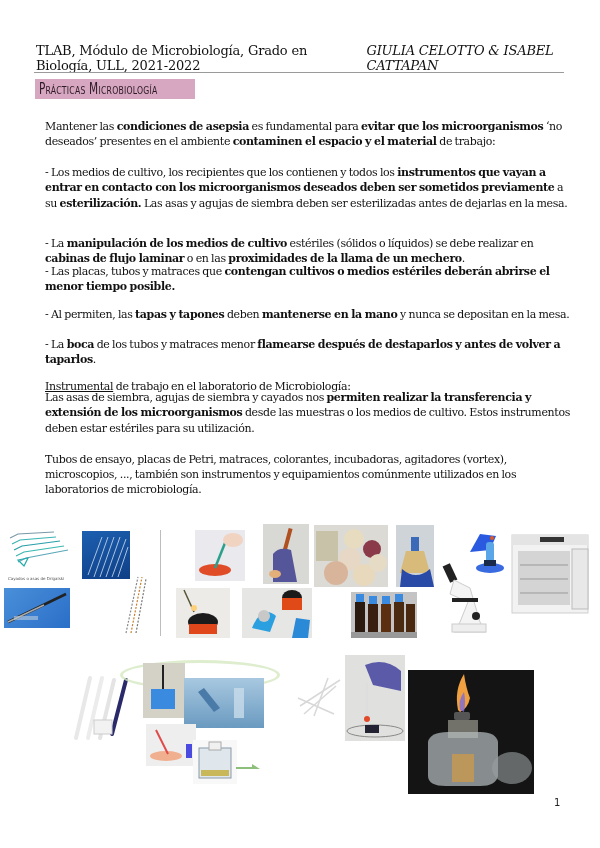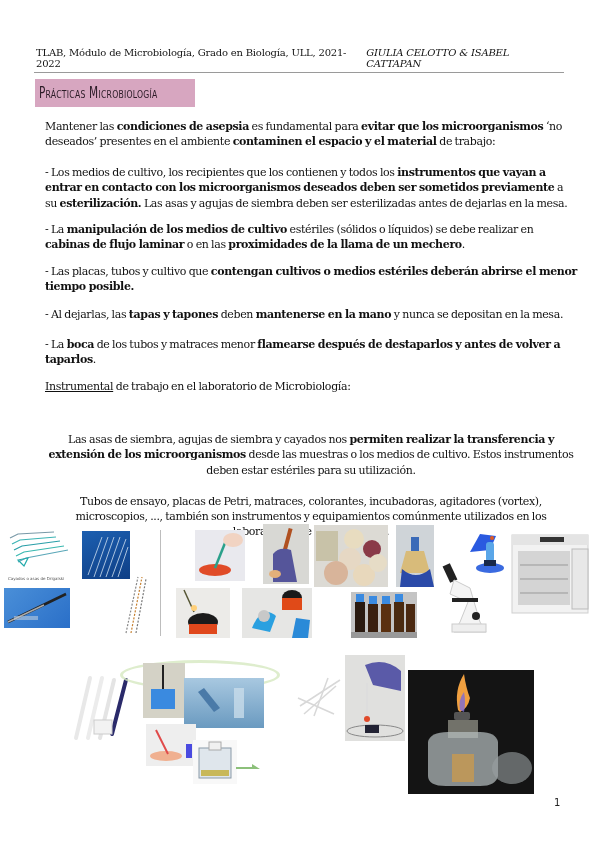--- a/index.html
+++ b/index.html
@@ -1,24 +1,24 @@
 <!DOCTYPE html>
 <html><head>
 <meta charset="utf-8">
 <style>
   * { box-sizing: border-box; margin: 0; padding: 0; }
   html, body { width: 600px; height: 848px; background: #ffffff; overflow: hidden; }
   body { position: relative; font-family: "DejaVu Serif", serif; color: #111; }
 
-  .header { position: absolute; top: 50px; left: 36px; right: 36px; height: 16px; font-size: 10px; display: flex; justify-content: space-between; align-items: center; }
+  .header { position: absolute; top: 50px; left: 36px; right: 36px; height: 16px; font-size: 13px; display: flex; justify-content: space-between; align-items: center; }
   .header .left { font-family: "DejaVu Serif", serif; letter-spacing: -0.2px; }
   .header .right { font-family: "DejaVu Serif", serif; font-style: italic; letter-spacing: -0.2px; }
   .header-rule { position: absolute; top: 72px; left: 34px; right: 36px; height: 1px; background: #9a9a9a; }
 
-  .title-box { position: absolute; top: 79px; left: 35px; height: 28px; padding: 0 4px; background: #d7a6c0; display: flex; align-items: center; }
+  .title-box { position: absolute; top: 79px; left: 35px; height: 20px; padding: 0 4px; background: #d7a6c0; display: flex; align-items: center; }
   .title-box span { font-family: "DejaVu Sans Condensed", "DejaVu Sans", sans-serif; font-size: 15px; font-variant: small-caps; letter-spacing: 0.3px; color: #2b1b26; transform: scaleX(0.78); transform-origin: left center; white-space: nowrap; display: inline-block; }
 
   .body-text { position: absolute; left: 36px; width: 532px; font-size: 11px; line-height: 15.4px; letter-spacing: -0.35px; word-spacing: -0.6px; margin-left: 9px; }
   .body-text b { font-weight: bold; }
   .body-text u { }
 
   .img { position: absolute; overflow: hidden; }
   .caption { position: absolute; font-family: "DejaVu Sans", sans-serif; font-size: 4px; color: #555; white-space: nowrap; }
   .divider { position: absolute; left: 160px; top: 530px; width: 1px; height: 106px; background: #bdbdbd; }
 
@@ -38,41 +38,41 @@
 </div>
 
 <div class="body-text" style="top:119px;">
   <span>Mantener las </span><b>condiciones de asepsia</b><span> es fundamental para </span><b>evitar que los microorganismos</b><span> ‘no deseados’ presentes en el ambiente </span><b>contaminen el espacio y el material</b><span> de trabajo:</span>
 </div>
 
 <div class="body-text" style="top:165px;">
   <span>- Los medios de cultivo, los recipientes que los contienen y todos los </span><b>instrumentos que vayan a entrar en contacto con los microorganismos deseados deben ser sometidos previamente</b><span> a su </span><b>esterilización.</b><span> Las asas y agujas de siembra deben ser esterilizadas antes de dejarlas en la mesa.</span>
 </div>
 
-<div class="body-text" style="top:222px;">
+<div class="body-text" style="top:236px;">
   <span>- La </span><b>manipulación de los medios de cultivo</b><span> estériles (sólidos o líquidos) se debe realizar en </span><b>cabinas de flujo laminar</b><span> o en las </span><b>proximidades de la llama de un mechero</b><span>.</span>
 </div>
 
 <div class="body-text" style="top:264px;">
-  <span>- Las placas, tubos y cultivo que </span><b>contengan cultivos o medios estériles deberán abrirse el menor tiempo posible.</b>
+  <span>- Las placas, tubos y matraces que </span><b>contengan cultivos o medios estériles deberán abrirse el menor tiempo posible.</b>
 </div>
 
 <div class="body-text" style="top:307px;">
-  <span>- Al dejarlas, las </span><b>tapas y tapones</b><span> deben </span><b>mantenerse en la mano</b><span> y nunca se depositan en la mesa.</span>
+  <span>- Al permiten, las </span><b>tapas y tapones</b><span> deben </span><b>mantenerse en la mano</b><span> y nunca se depositan en la mesa.</span>
 </div>
 
 <div class="body-text" style="top:337px;">
   <span>- La </span><b>boca</b><span> de los tubos y matraces menor </span><b>flamearse después de destaparlos y antes de volver a taparlos</b><span>.</span>
 </div>
 
 <div class="body-text" style="top:379px;">
   <u>Instrumental</u><span> de trabajo en el laboratorio de Microbiología:</span>
 </div>
 
-<div class="body-text" style="top:432px;text-align:center;">
+<div class="body-text" style="top:390px;">
   <span>Las asas de siembra, agujas de siembra y cayados nos </span><b>permiten realizar la transferencia y extensión de los microorganismos</b><span> desde las muestras o los medios de cultivo. Estos instrumentos deben estar estériles para su utilización.</span><br>
   <br>
   <span>Tubos de ensayo, placas de Petri, matraces, colorantes, incubadoras, agitadores (vortex), microscopios, ..., también son instrumentos y equipamientos comúnmente utilizados en los laboratorios de microbiología.</span>
 </div>
 
 <div class="img" style="left:6px;top:530px;width:64px;height:38px;">
   <svg width="64" height="38" viewBox="0 0 64 38">
     <rect width="64" height="38" fill="#fff"></rect>
     <g fill="none" stroke-width="1.2">
       <path d="M4 8 L12 4 L48 2" stroke="#7a9aa8"></path>

